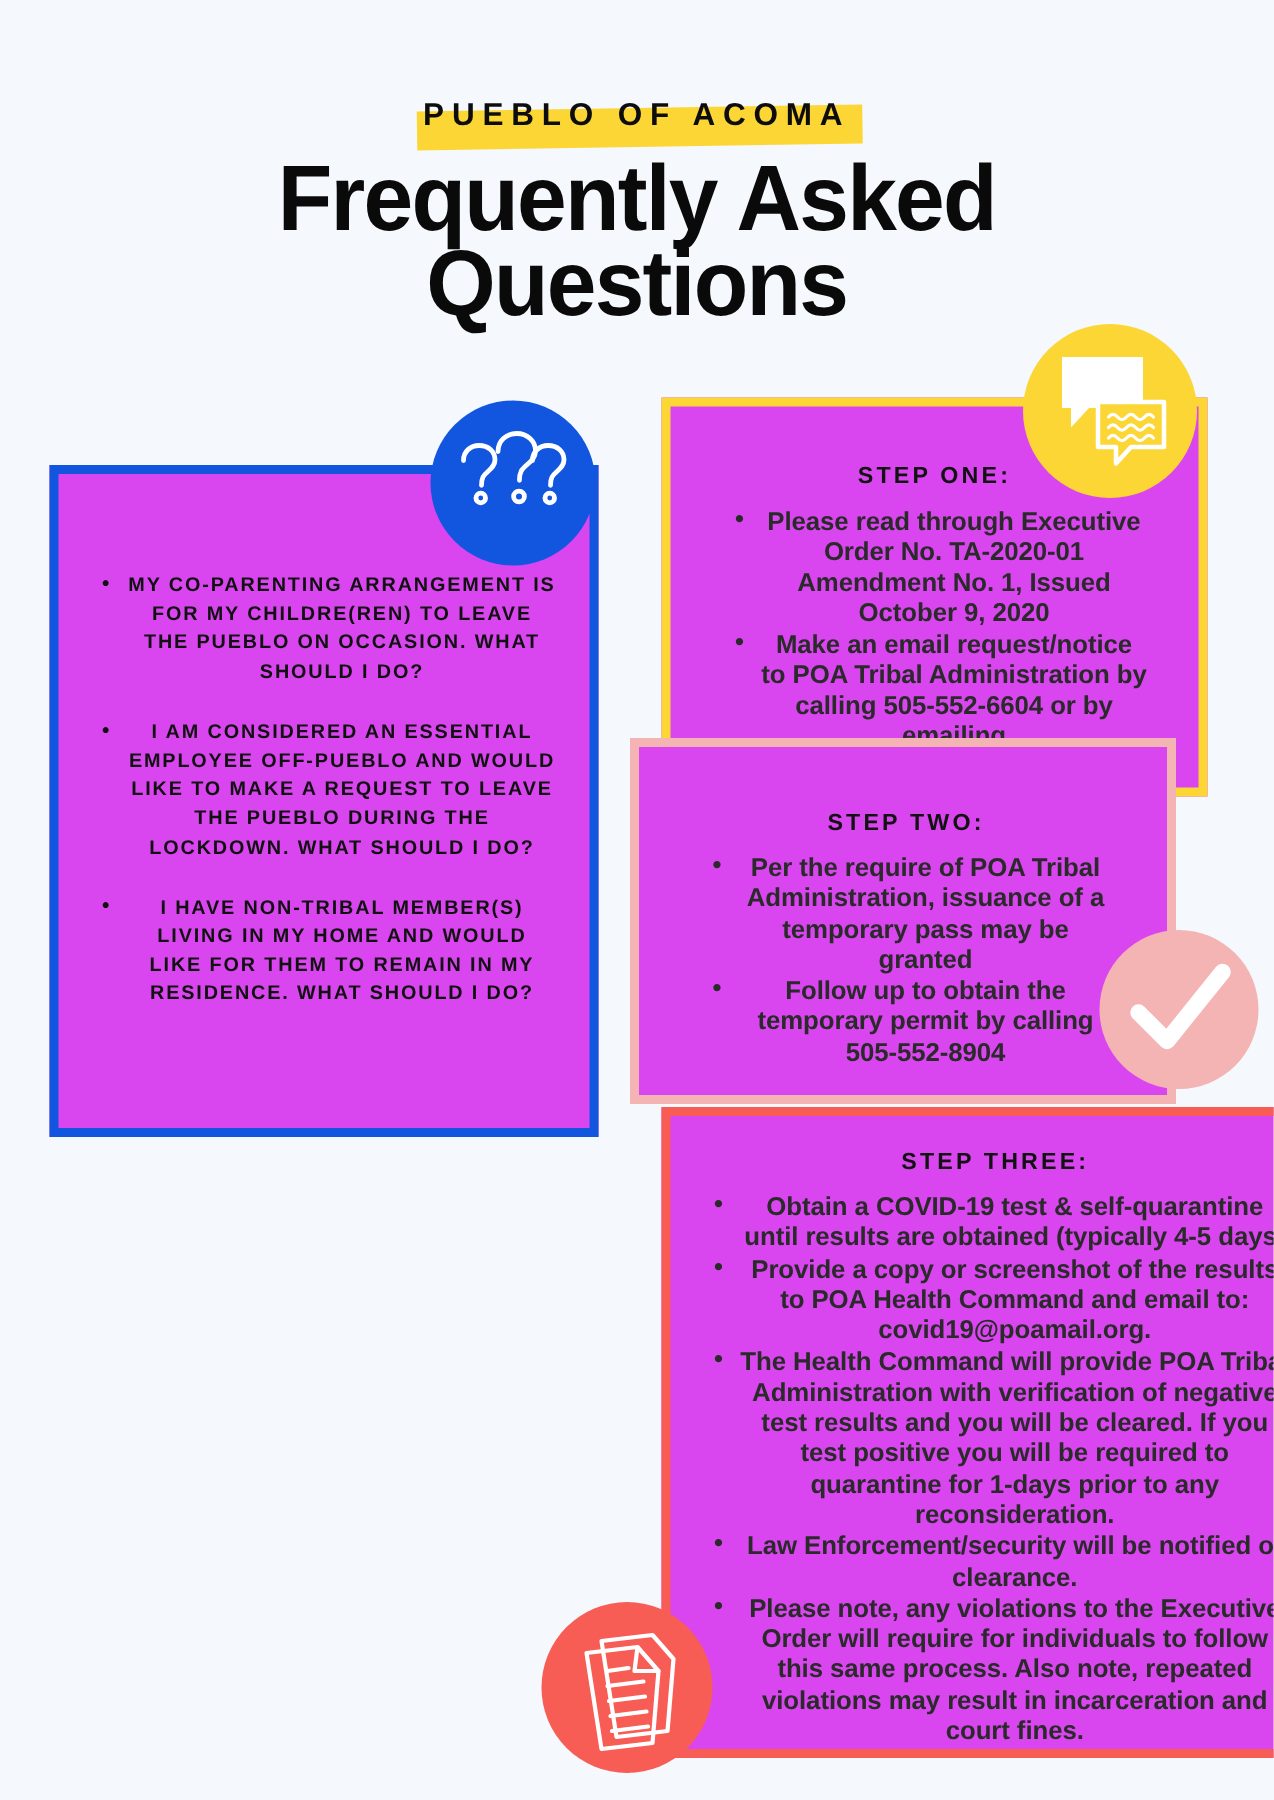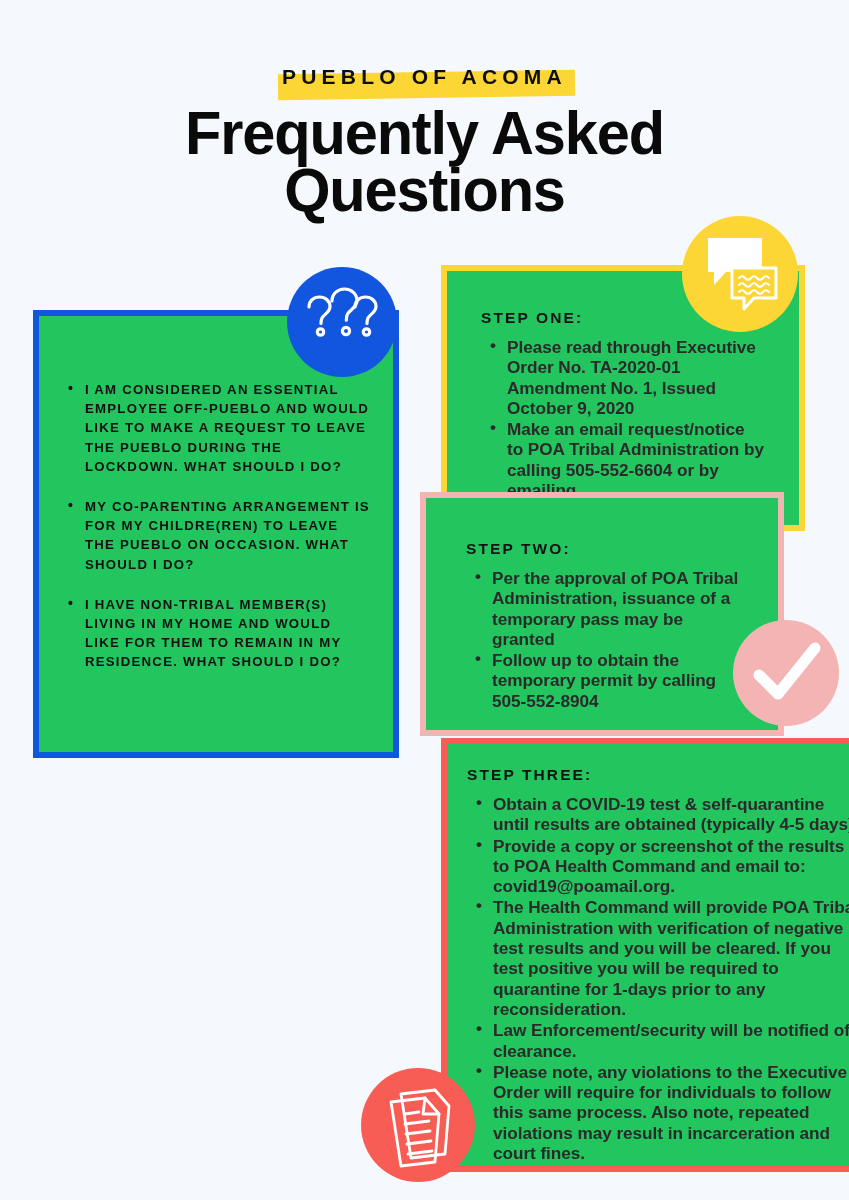--- a/index.html
+++ b/index.html
@@ -60,22 +60,23 @@
     line-height: 0.92;
     color: #0a0a0a;
     letter-spacing: -1.2px;
     transform: scaleX(0.96);
   }
   .big-title .line2 { display: block; }
 
   
   .box {
     position: absolute;
-    background: #22c55e;
+    background: #d946ef;
     box-sizing: border-box;
+    text-align: center;
   }
 
   
   .box-questions {
     left: 33px;
     top: 310px;
     width: 366px;
     height: 448px;
     border: 6px solid #1256e0;
   }
@@ -221,41 +222,41 @@
       <div class="eyebrow">PUEBLO OF ACOMA</div>
     </div>
     <div class="big-title">
       <span>Frequently Asked</span>
       <span class="line2">Questions</span>
     </div>
   </div>
 
   <div class="box box-questions">
     <ul class="q-list">
+      <li>MY CO-PARENTING ARRANGEMENT IS FOR MY CHILDRE(REN) TO LEAVE THE PUEBLO ON OCCASION. WHAT SHOULD I DO?</li>
       <li>I AM CONSIDERED AN ESSENTIAL EMPLOYEE OFF-PUEBLO AND WOULD LIKE TO MAKE A REQUEST TO LEAVE THE PUEBLO DURING THE LOCKDOWN. WHAT SHOULD I DO?</li>
-      <li>MY CO-PARENTING ARRANGEMENT IS FOR MY CHILDRE(REN) TO LEAVE THE PUEBLO ON OCCASION. WHAT SHOULD I DO?</li>
       <li>I HAVE NON-TRIBAL MEMBER(S) LIVING IN MY HOME AND WOULD LIKE FOR THEM TO REMAIN IN MY RESIDENCE. WHAT SHOULD I DO?</li>
     </ul>
   </div>
 
   <div class="box box-step-one">
     <div class="pad-one">
       <div class="step-label">STEP ONE:</div>
       <ul class="step-list">
         <li>Please read through Executive Order No. TA-2020-01 Amendment No. 1, Issued October 9, 2020</li>
         <li>Make an email request/notice to POA Tribal Administration by calling 505-552-6604 or by emailing administration@poamail.org</li>
       </ul>
     </div>
   </div>
 
   <div class="box box-step-two">
     <div class="pad-two">
       <div class="step-label">STEP TWO:</div>
       <ul class="step-list">
-        <li>Per the approval of POA Tribal Administration, issuance of a temporary pass may be granted</li>
+        <li>Per the require of POA Tribal Administration, issuance of a temporary pass may be granted</li>
         <li>Follow up to obtain the temporary permit by calling 505-552-8904</li>
       </ul>
     </div>
   </div>
 
   <div class="box box-step-three">
     <div class="pad-three">
       <div class="step-label">STEP THREE:</div>
       <ul class="step-list">
         <li>Obtain a COVID-19 test &amp; self-quarantine until results are obtained (typically 4-5 days)</li>

